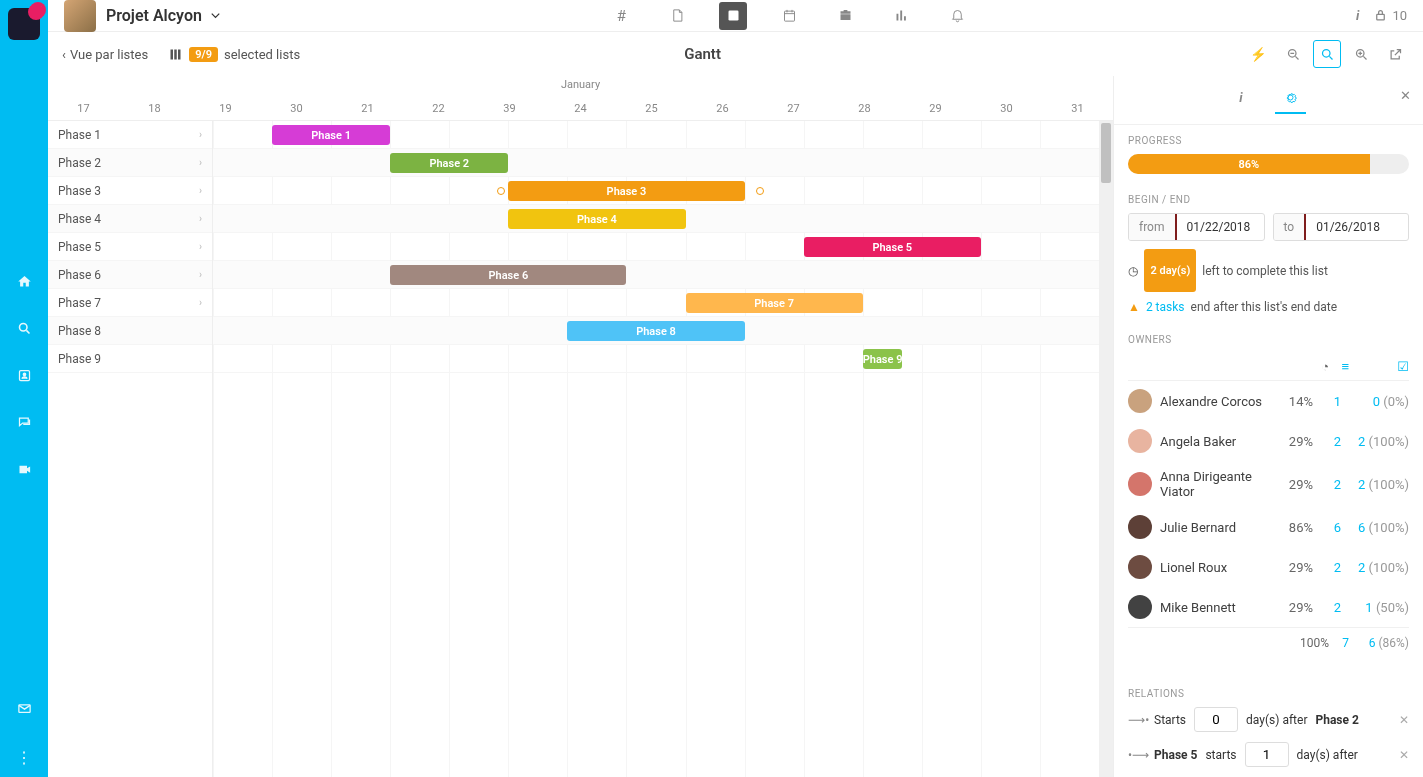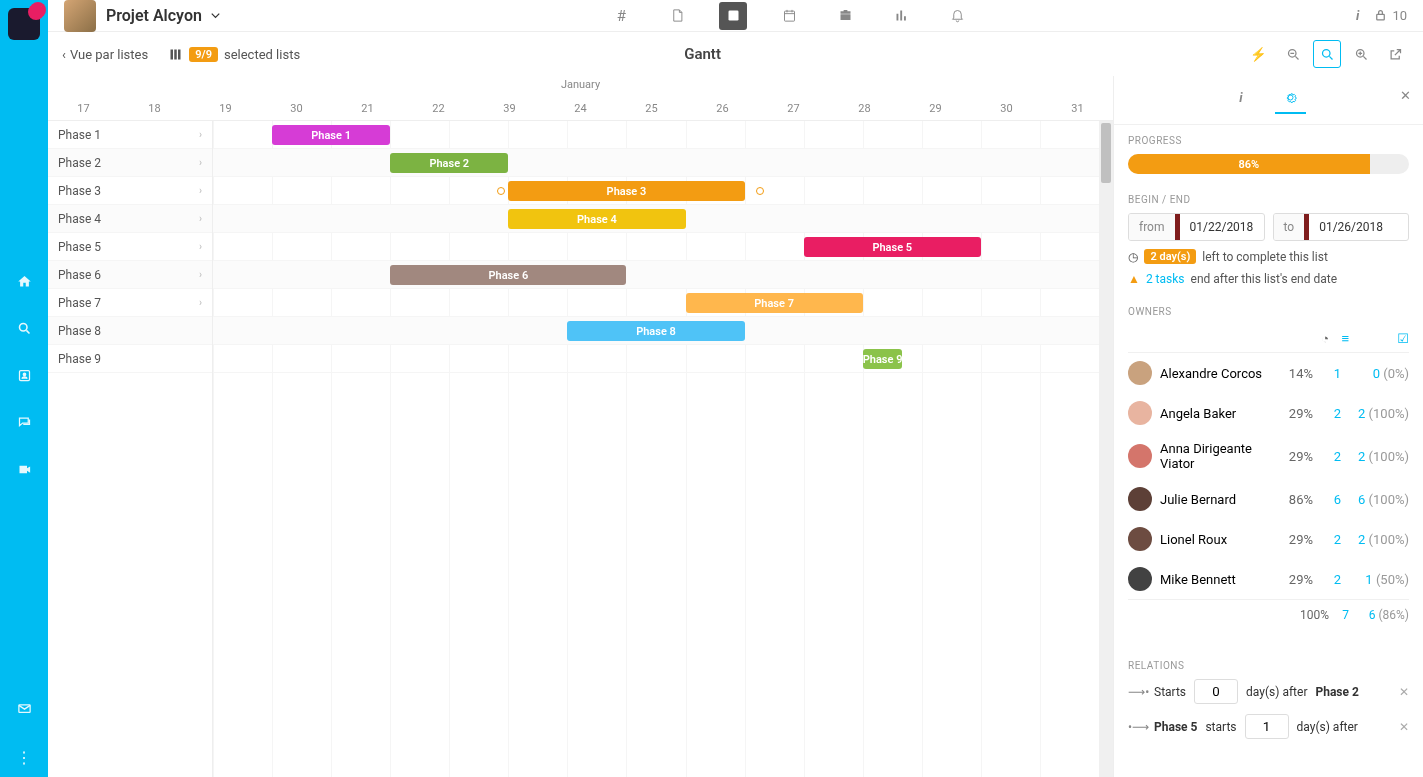--- a/index.html
+++ b/index.html
@@ -52,29 +52,29 @@
 .panel-tabs{display:flex;justify-content:center;gap:24px;padding:10px;position:relative;border-bottom:1px solid #f0f0f0}
 .panel-tab{color:#888;cursor:pointer;padding:4px 8px}
 .panel-tab.active{color:#00bcf2;border-bottom:2px solid #00bcf2}
 .panel-close{position:absolute;right:12px;top:12px;cursor:pointer;color:#888}
 .panel-section{padding:10px 14px}
 .section-label{font-size:10px;color:#999;letter-spacing:.5px;margin-bottom:8px}
 .progress-bar{height:20px;background:#eee;border-radius:10px;overflow:hidden;position:relative}
 .progress-fill{height:100%;background:#f39c12;display:flex;align-items:center;justify-content:center;color:#fff;font-size:11px;font-weight:600}
 .date-row{display:flex;gap:8px;align-items:center}
 .date-box{flex:1;display:flex;border:1px solid #ddd;border-radius:3px;overflow:hidden}
-.date-label{padding:6px 10px;color:#888;font-size:12px;border-right:5px solid #7f1d1d;background:#fafafa}
+.date-label{padding:6px 10px;color:#888;font-size:12px;border-right:2px solid #7f1d1d;background:#fafafa}
 .date-val{padding:6px 10px;font-size:12px;flex:1}
 .info-line{display:flex;align-items:center;gap:6px;font-size:12px;margin-top:8px;color:#555}
-.pill-orange{background:#f39c12;color:#fff;padding:1px 6px;border-radius:3px;font-size:11px;font-weight:600}
+.pill-orange{background:#f39c12;color:#fff;padding:15px 6px;border-radius:3px;font-size:11px;font-weight:600}
 .link-blue{color:#00bcf2;cursor:pointer}
 .owners-hdr{display:flex;padding:6px 0;color:#888;border-bottom:1px solid #f0f0f0}
 .owner-row{display:flex;align-items:center;padding:8px 0;gap:8px}
 .avatar{width:24px;height:24px;border-radius:50%;background:#ddd;flex-shrink:0}
-.owner-name{flex:1;color:#000000}
+.owner-name{flex:1;color:#404040}
 .owner-pct{width:40px;text-align:right;color:#666}
 .owner-a{width:20px;text-align:right;color:#00bcf2}
 .owner-b{width:60px;text-align:right;color:#00bcf2}
 .owner-b .pct{color:#999}
 .totals-row{display:flex;padding:8px 0;border-top:1px solid #f0f0f0;font-size:12px}
 .totals-row .owner-name{visibility:hidden}
 .rel-row{display:flex;align-items:center;gap:8px;font-size:12px;margin-bottom:10px}
 .rel-icon{color:#888;width:18px}
 .rel-input{width:44px;border:1px solid #ddd;padding:4px 6px;border-radius:3px;text-align:center}
 .rel-del{margin-left:auto;color:#aaa;cursor:pointer}

